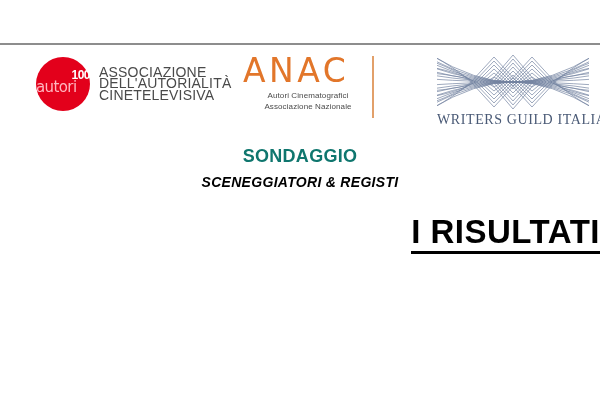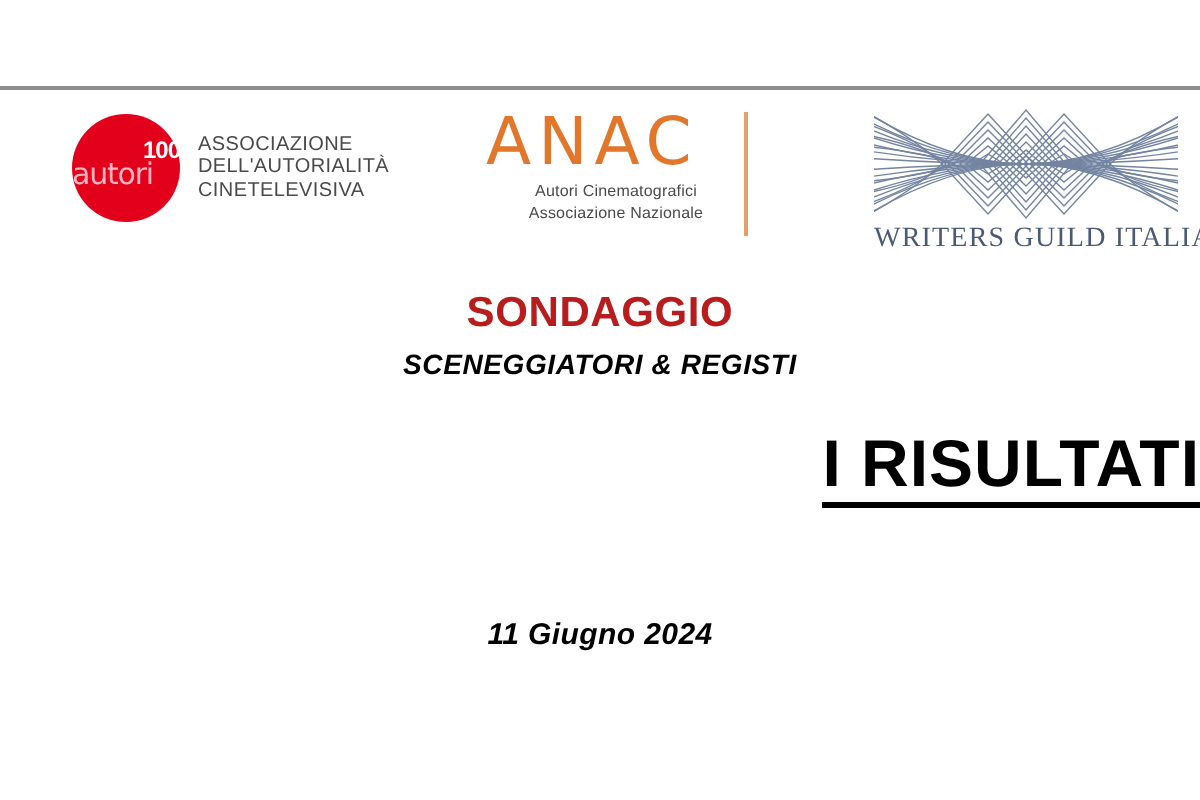--- a/index.html
+++ b/index.html
@@ -75,21 +75,21 @@
     top: 22px;
     color: #ffb5bf;
     font-size: 15px;
     font-family: "DejaVu Sans", sans-serif;
     line-height: 16px;
     letter-spacing: -0.6px;
   }
   .autori-text {
     margin-left: 9px;
     color: #4a4a4a;
-    font-size: 10px;
+    font-size: 14px;
     line-height: 11.2px;
     letter-spacing: 0.2px;
     white-space: nowrap;
   }
 
   
   .logo-anac {
     position: absolute;
     left: 243px;
     top: 4px;
@@ -151,23 +151,23 @@
 
   
   .title-block {
     position: absolute;
     left: 0;
     top: 144px;
     width: 600px;
     text-align: center;
   }
   .title-line1 {
-    font-size: 21px;
-    font-weight: bold;
-    color: #b91c1c;
+    font-size: 18px;
+    font-weight: bold;
+    color: #0f766e;
     letter-spacing: 0.3px;
     line-height: 25px;
   }
   .title-line2 {
     font-size: 14px;
     font-weight: bold;
     font-style: italic;
     color: #000000;
     letter-spacing: 0.3px;
     line-height: 26px;
@@ -303,15 +303,14 @@
 
   <div class="title-block">
     <div class="title-line1">SONDAGGIO</div>
     <div class="title-line2">SCENEGGIATORI &amp; REGISTI</div>
   </div>
 
   <div class="results-heading">
     <span>I RISULTATI</span>
   </div>
 
-  <div class="date-line">11 Giugno 2024</div>
 
 </div>
 
 </body></html>

